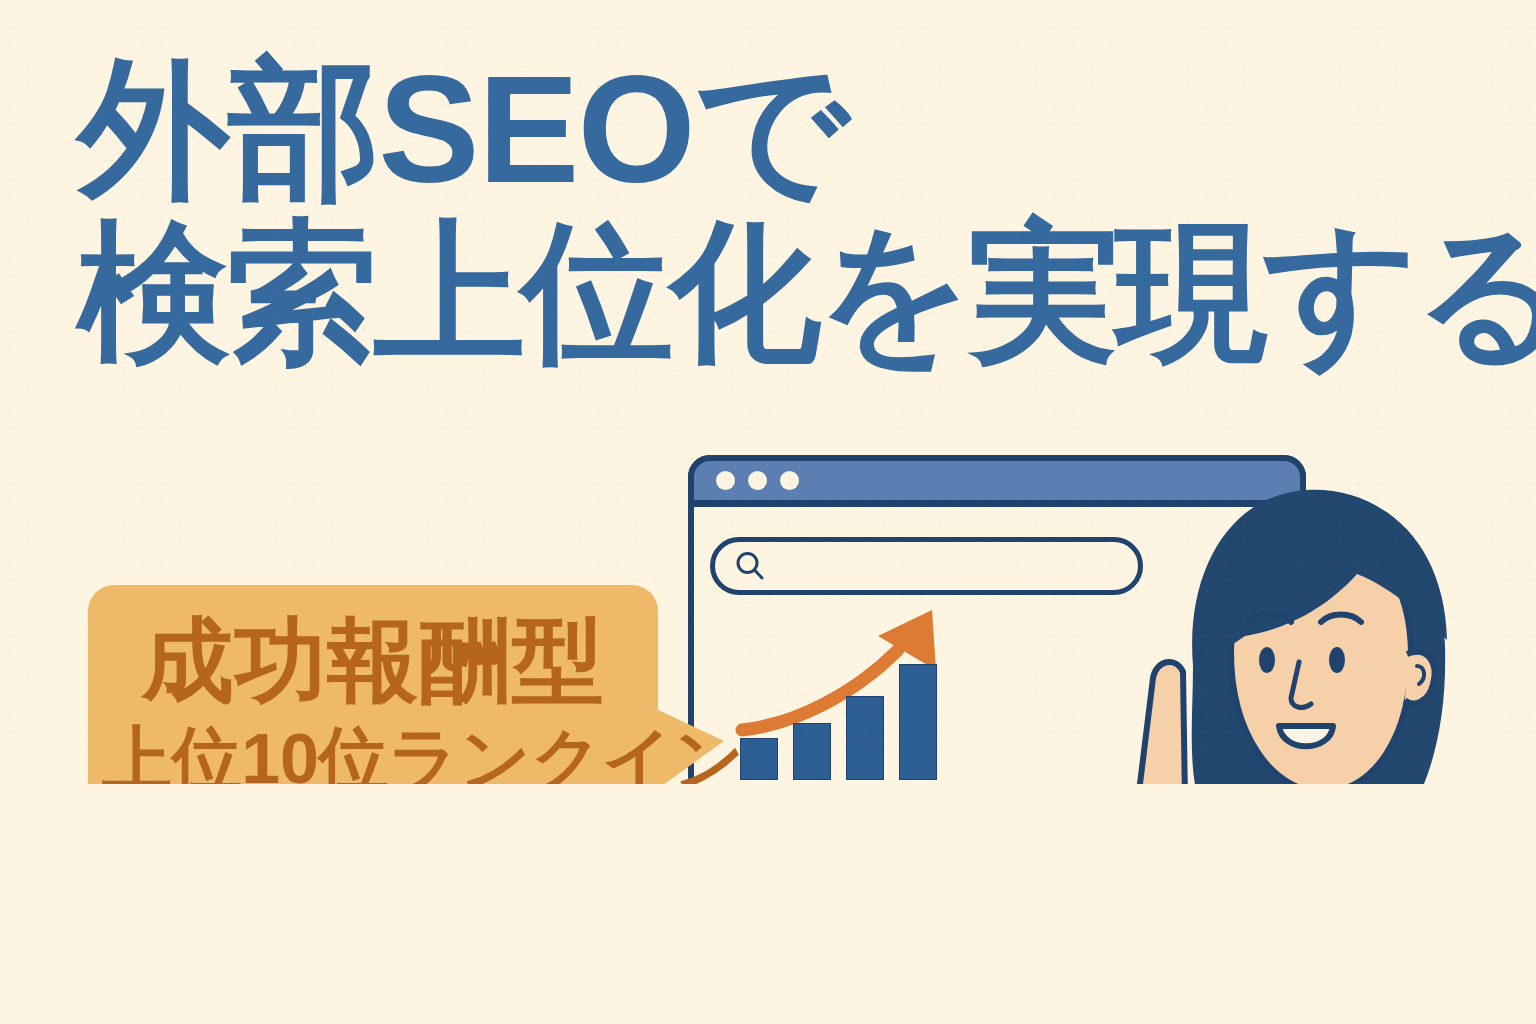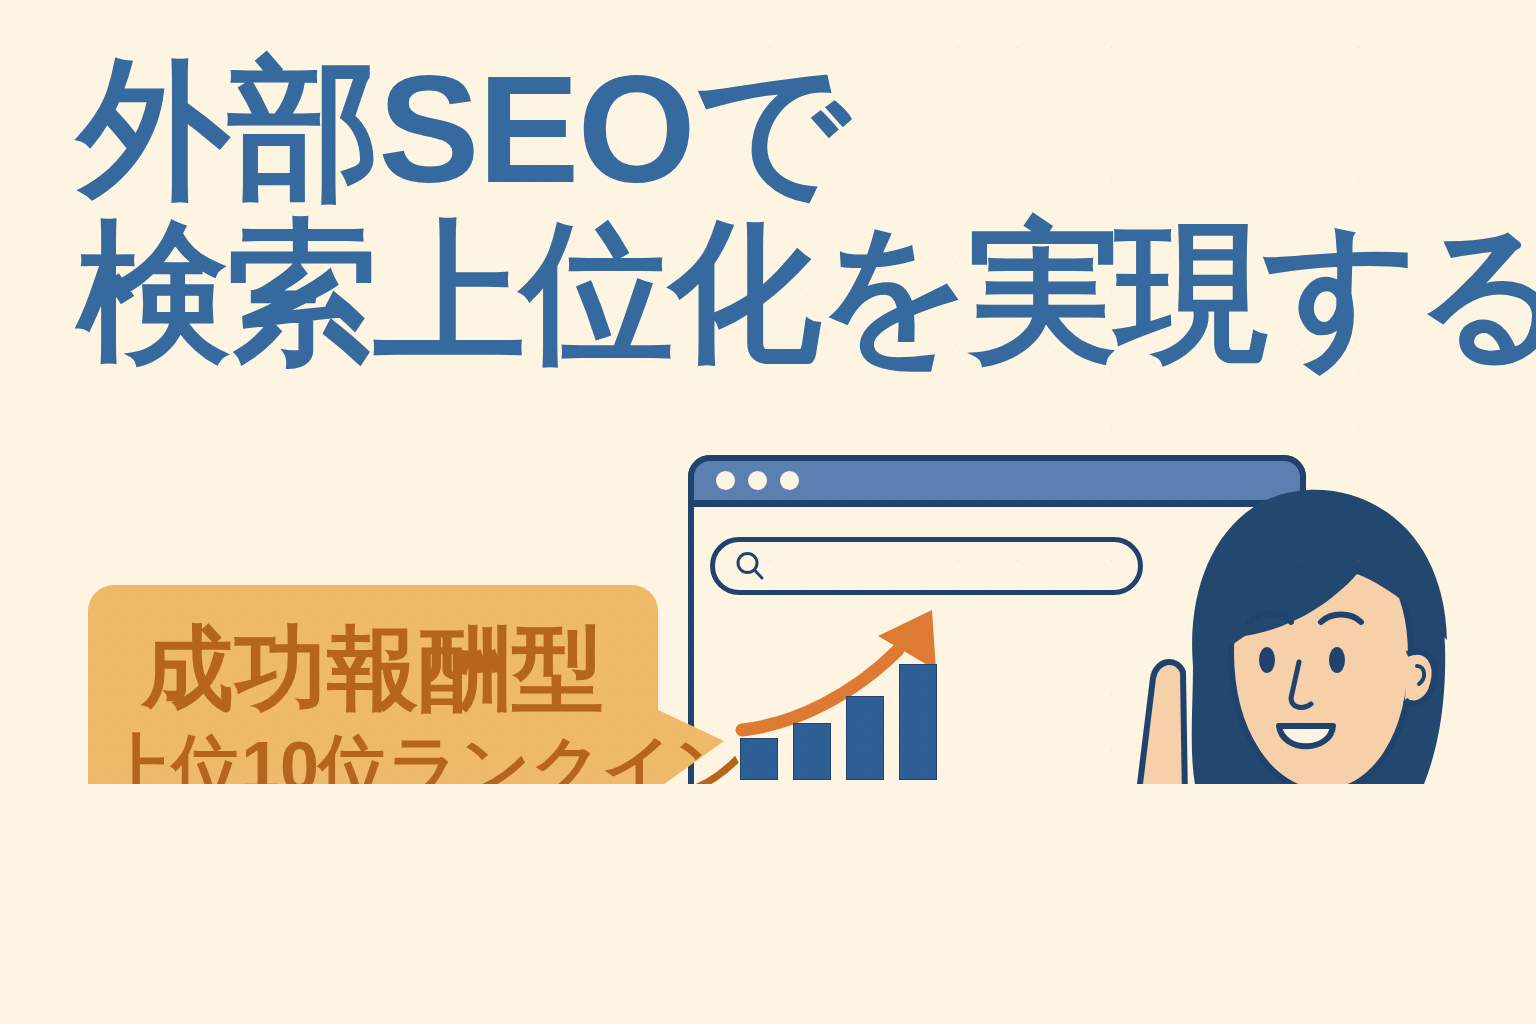--- a/index.html
+++ b/index.html
@@ -58,21 +58,21 @@
     top: 585px;
     z-index: 30;
   }
   #badge {
     position: relative;
     width: 570px;
     height: 262px;
     background: #eeba6a;
     border-radius: 26px;
     box-sizing: border-box;
-    padding: 34px 0 0 0;
+    padding: 26px 0 0 0;
   }
   
   #badge-tail {
     position: absolute;
     right: -66px;
     top: 122px;
     width: 0; height: 0;
     border-top: 34px solid transparent;
     border-bottom: 52px solid transparent;
     border-left: 72px solid #eeba6a;

